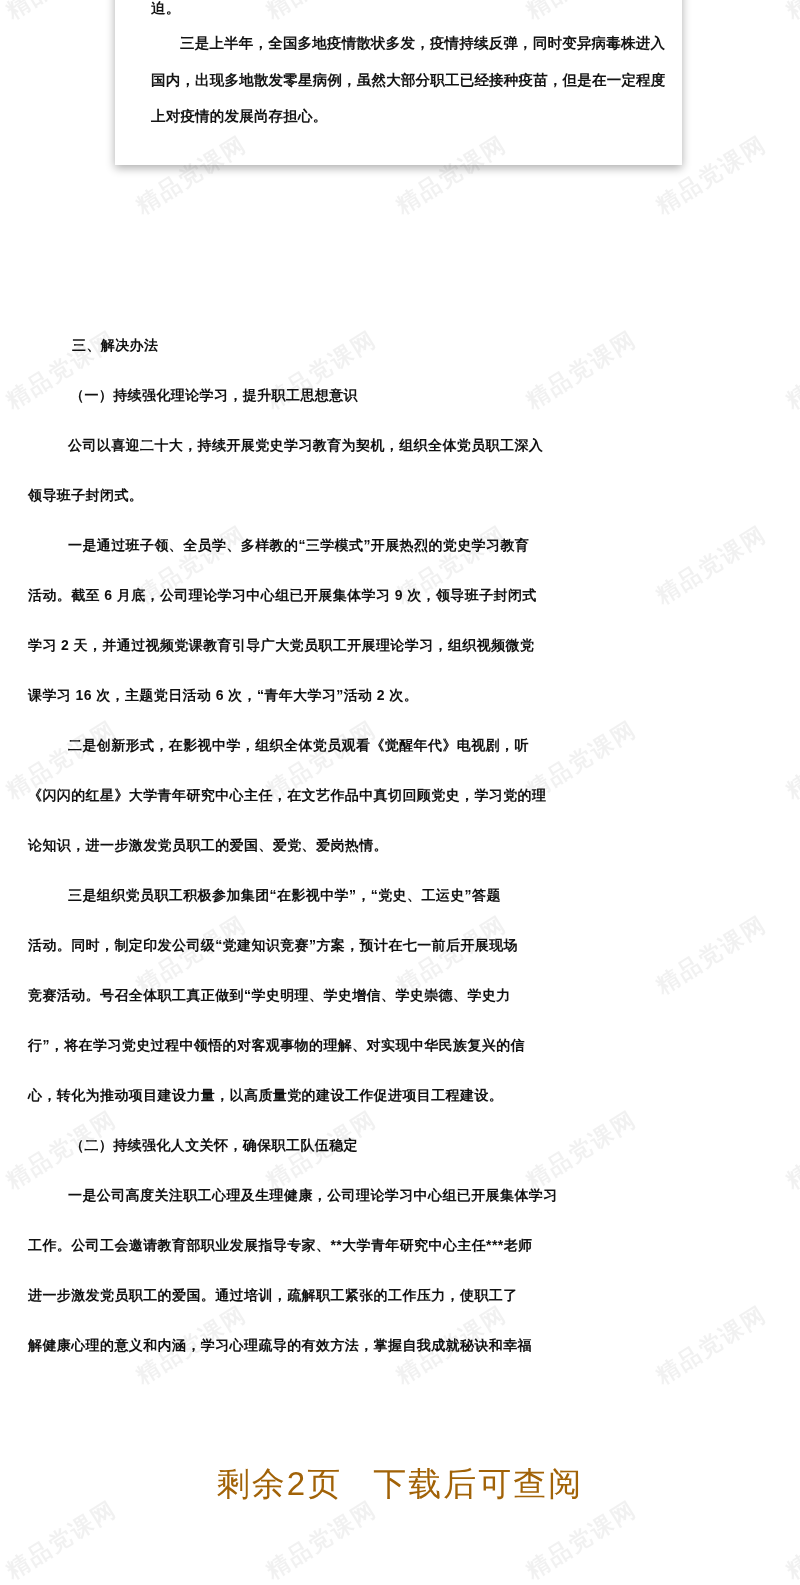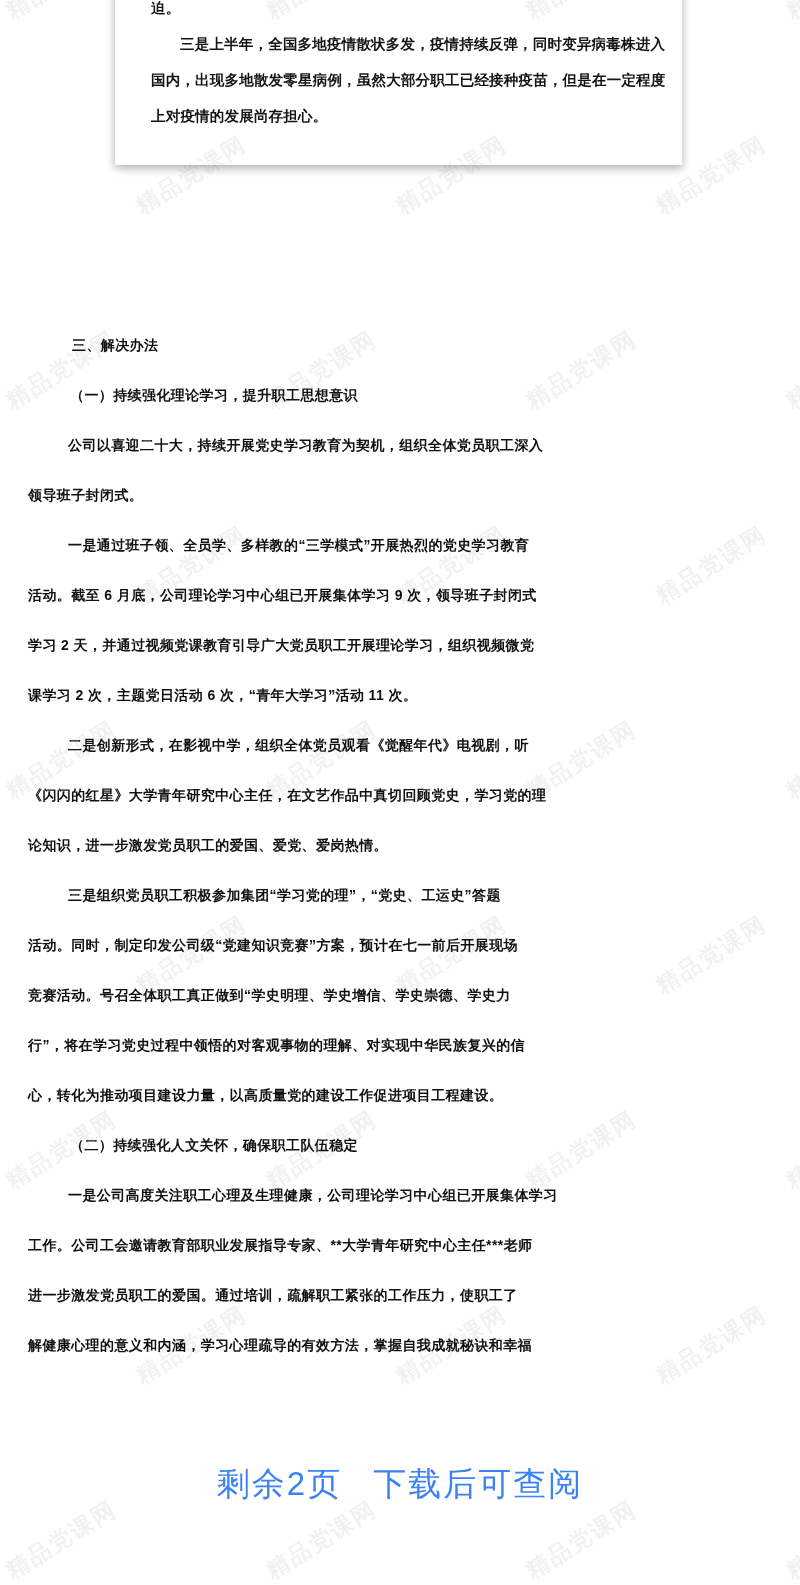--- a/index.html
+++ b/index.html
@@ -52,21 +52,21 @@
     padding: 0 36px;
   }
   #prev-page-card .cardline {
     font-size: 14.5px;
     font-weight: 700;
     line-height: 36px;
     color: #141414;
     letter-spacing: 0.2px;
     white-space: nowrap;
   }
-  #prev-page-card .cardline.indent { text-indent: 29px; }
+  #prev-page-card .cardline.indent { text-indent: 29px; font-family: Liberation Mono, monospace; }
   #prev-page-card .card-inner { padding-top: 140px; }
 
   
   #page-body {
     position: absolute;
     left: 0;
     top: 0;
     width: 800px;
     z-index: 1;
   }
@@ -93,21 +93,21 @@
     left: 0;
     top: 1462px;
     width: 800px;
     text-align: center;
     z-index: 4;
   }
   #footer-notice .notice-text {
     display: inline-block;
     font-size: 33px;
     font-weight: 400;
-    color: #3b82f6;
+    color: #a16207;
     letter-spacing: 2px;
     font-family: "Liberation Sans", "DejaVu Sans", sans-serif;
   }
   #footer-notice .notice-gap { display: inline-block; width: 22px; }
 </style>
 </head>
 <body>
 
 <div id="watermark-layer">
     <span class="wm" style="left: 0px; top: 0px; transform: rotate(-32deg);">精品党课网</span>
@@ -162,31 +162,31 @@
 
   <div class="doc-block" style="top:420px;">
     <div class="line ind1">公司以喜迎二十大，持续开展党史学习教育为契机，组织全体党员职工深入</div>
     <div class="line">领导班子封闭式。</div>
   </div>
 
   <div class="doc-block" style="top:520px;">
     <div class="line ind1">一是通过班子领、全员学、多样教的“三学模式”开展热烈的党史学习教育</div>
     <div class="line">活动。截至 6 月底，公司理论学习中心组已开展集体学习 9 次，领导班子封闭式</div>
     <div class="line">学习 2 天，并通过视频党课教育引导广大党员职工开展理论学习，组织视频微党</div>
-    <div class="line">课学习 2 次，主题党日活动 6 次，“青年大学习”活动 11 次。</div>
+    <div class="line">课学习 16 次，主题党日活动 6 次，“青年大学习”活动 2 次。</div>
   </div>
 
   <div class="doc-block" style="top:720px;">
     <div class="line ind1">二是创新形式，在影视中学，组织全体党员观看《觉醒年代》电视剧，听</div>
     <div class="line">《闪闪的红星》大学青年研究中心主任，在文艺作品中真切回顾党史，学习党的理</div>
     <div class="line">论知识，进一步激发党员职工的爱国、爱党、爱岗热情。</div>
   </div>
 
   <div class="doc-block" style="top:870px;">
-    <div class="line ind1">三是组织党员职工积极参加集团“学习党的理”，“党史、工运史”答题</div>
+    <div class="line ind1">三是组织党员职工积极参加集团“在影视中学”，“党史、工运史”答题</div>
     <div class="line">活动。同时，制定印发公司级“党建知识竞赛”方案，预计在七一前后开展现场</div>
     <div class="line">竞赛活动。号召全体职工真正做到“学史明理、学史增信、学史崇德、学史力</div>
     <div class="line">行”，将在学习党史过程中领悟的对客观事物的理解、对实现中华民族复兴的信</div>
     <div class="line">心，转化为推动项目建设力量，以高质量党的建设工作促进项目工程建设。</div>
   </div>
 
   <div class="doc-block" style="top:1120px;">
     <div class="line ind-sub">（二）持续强化人文关怀，确保职工队伍稳定</div>
   </div>
 

